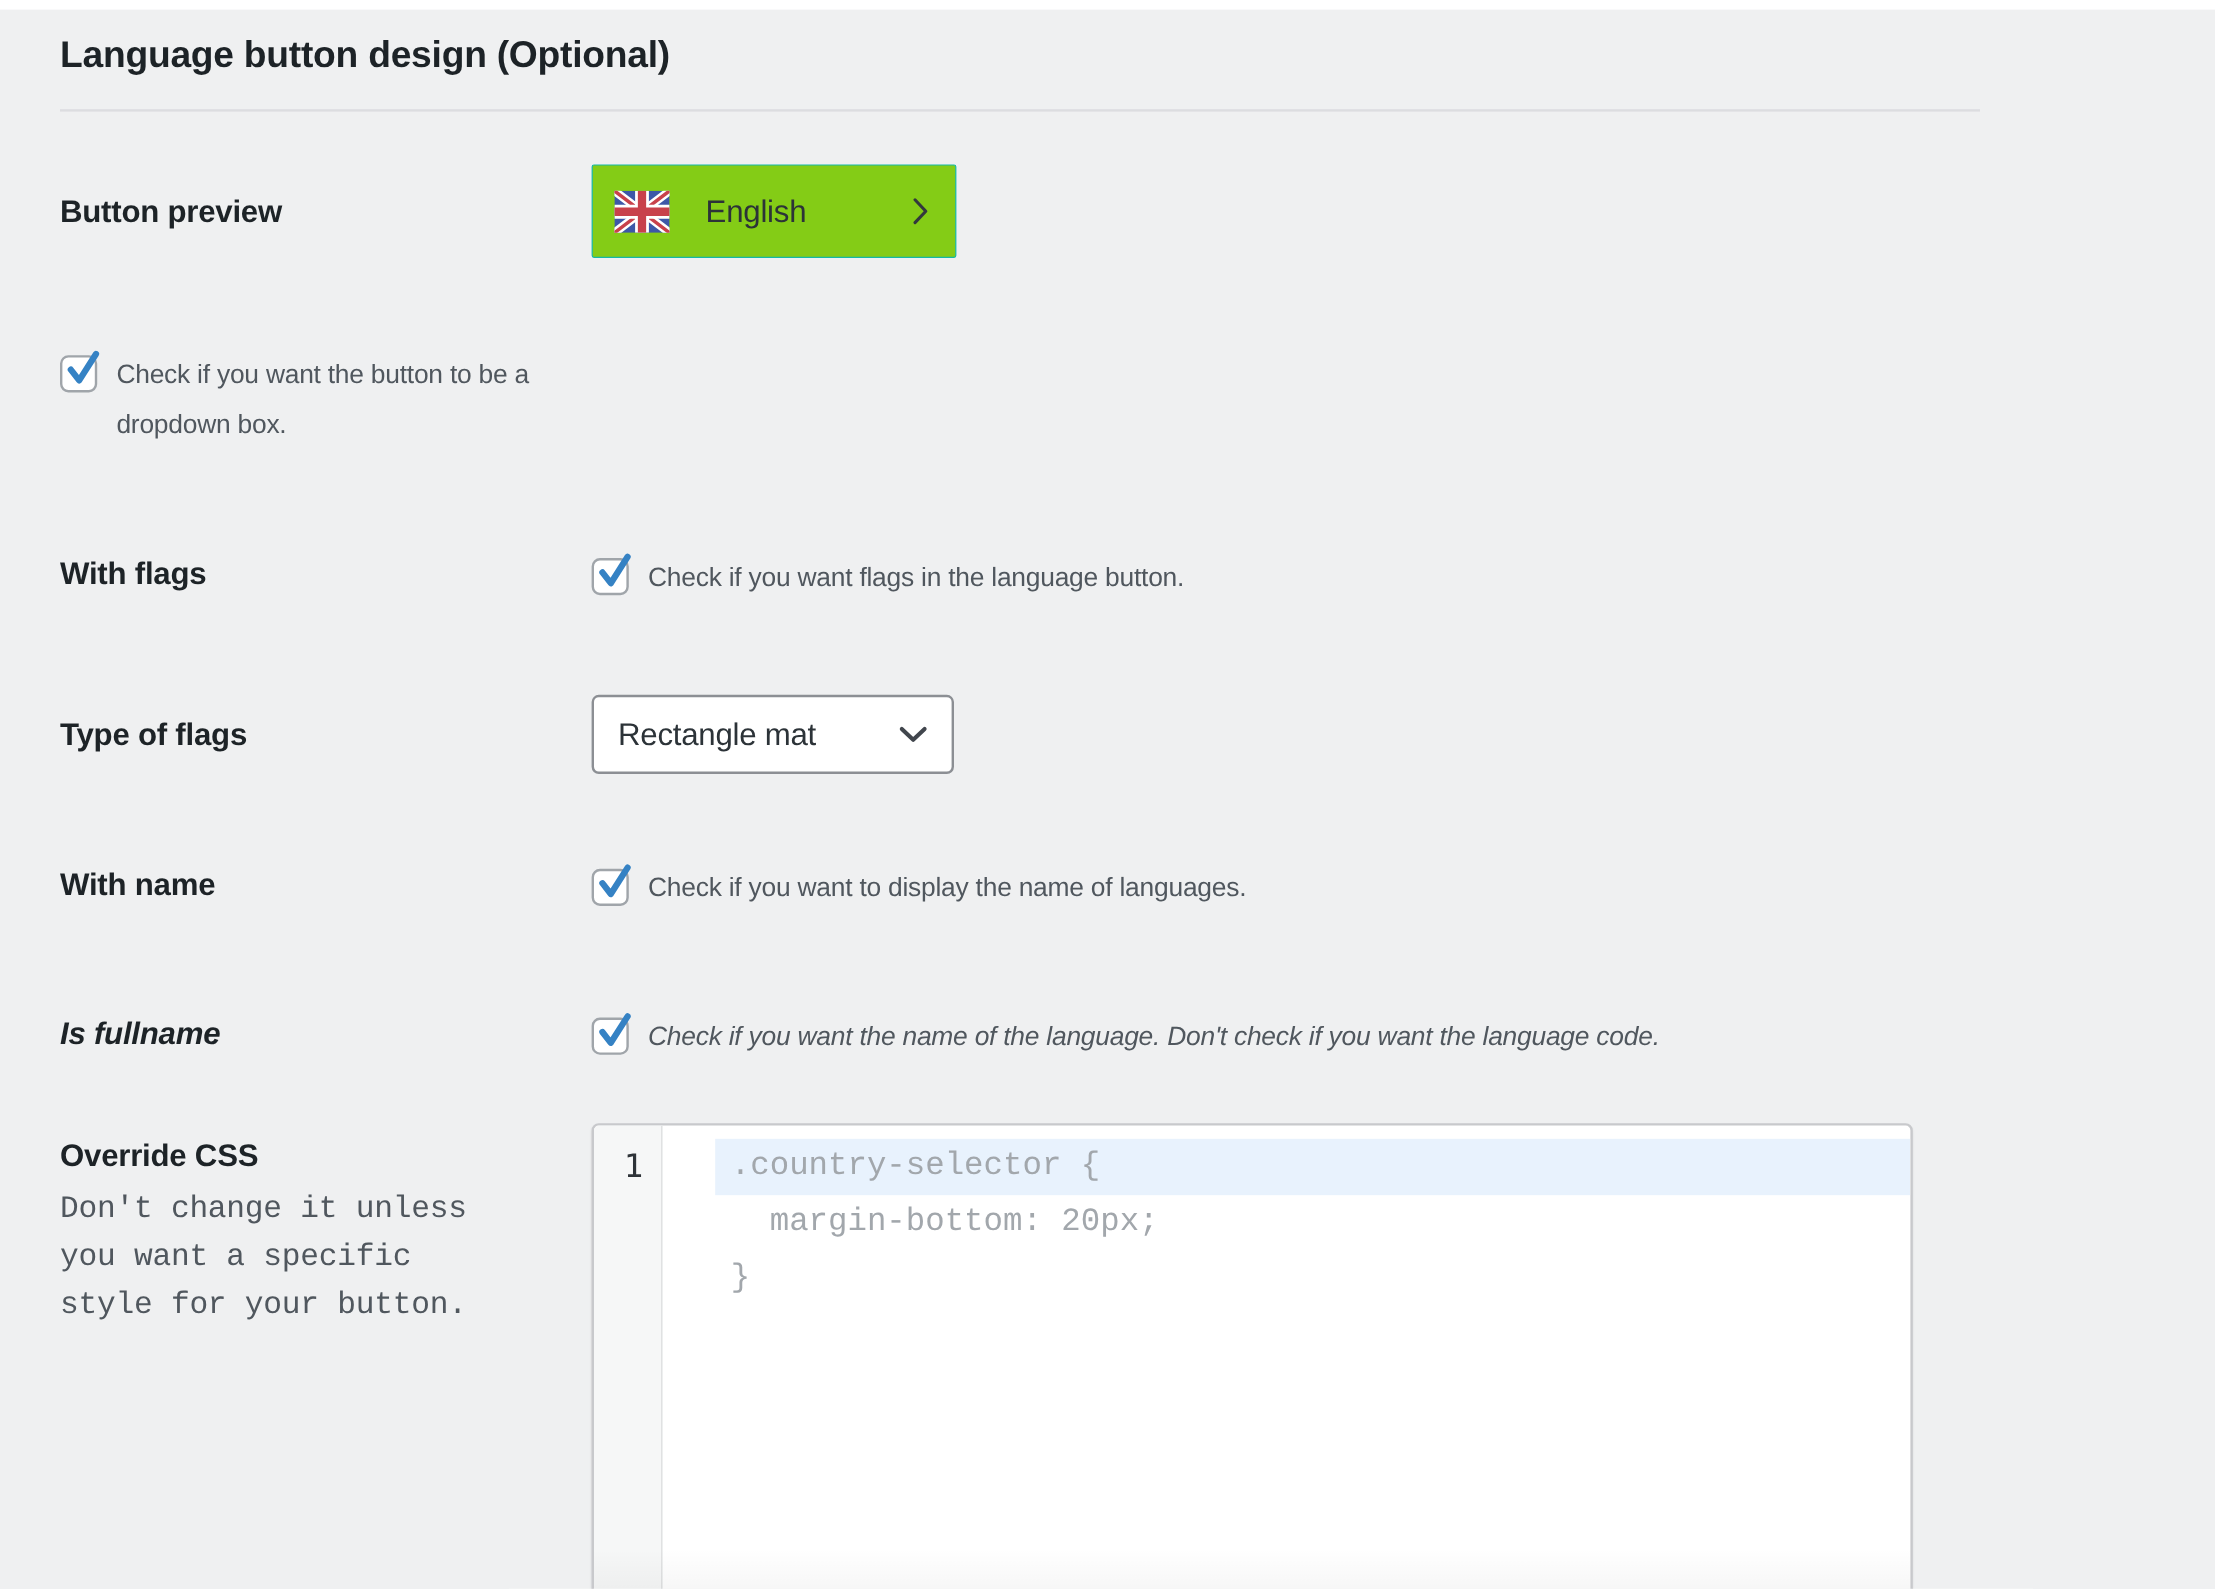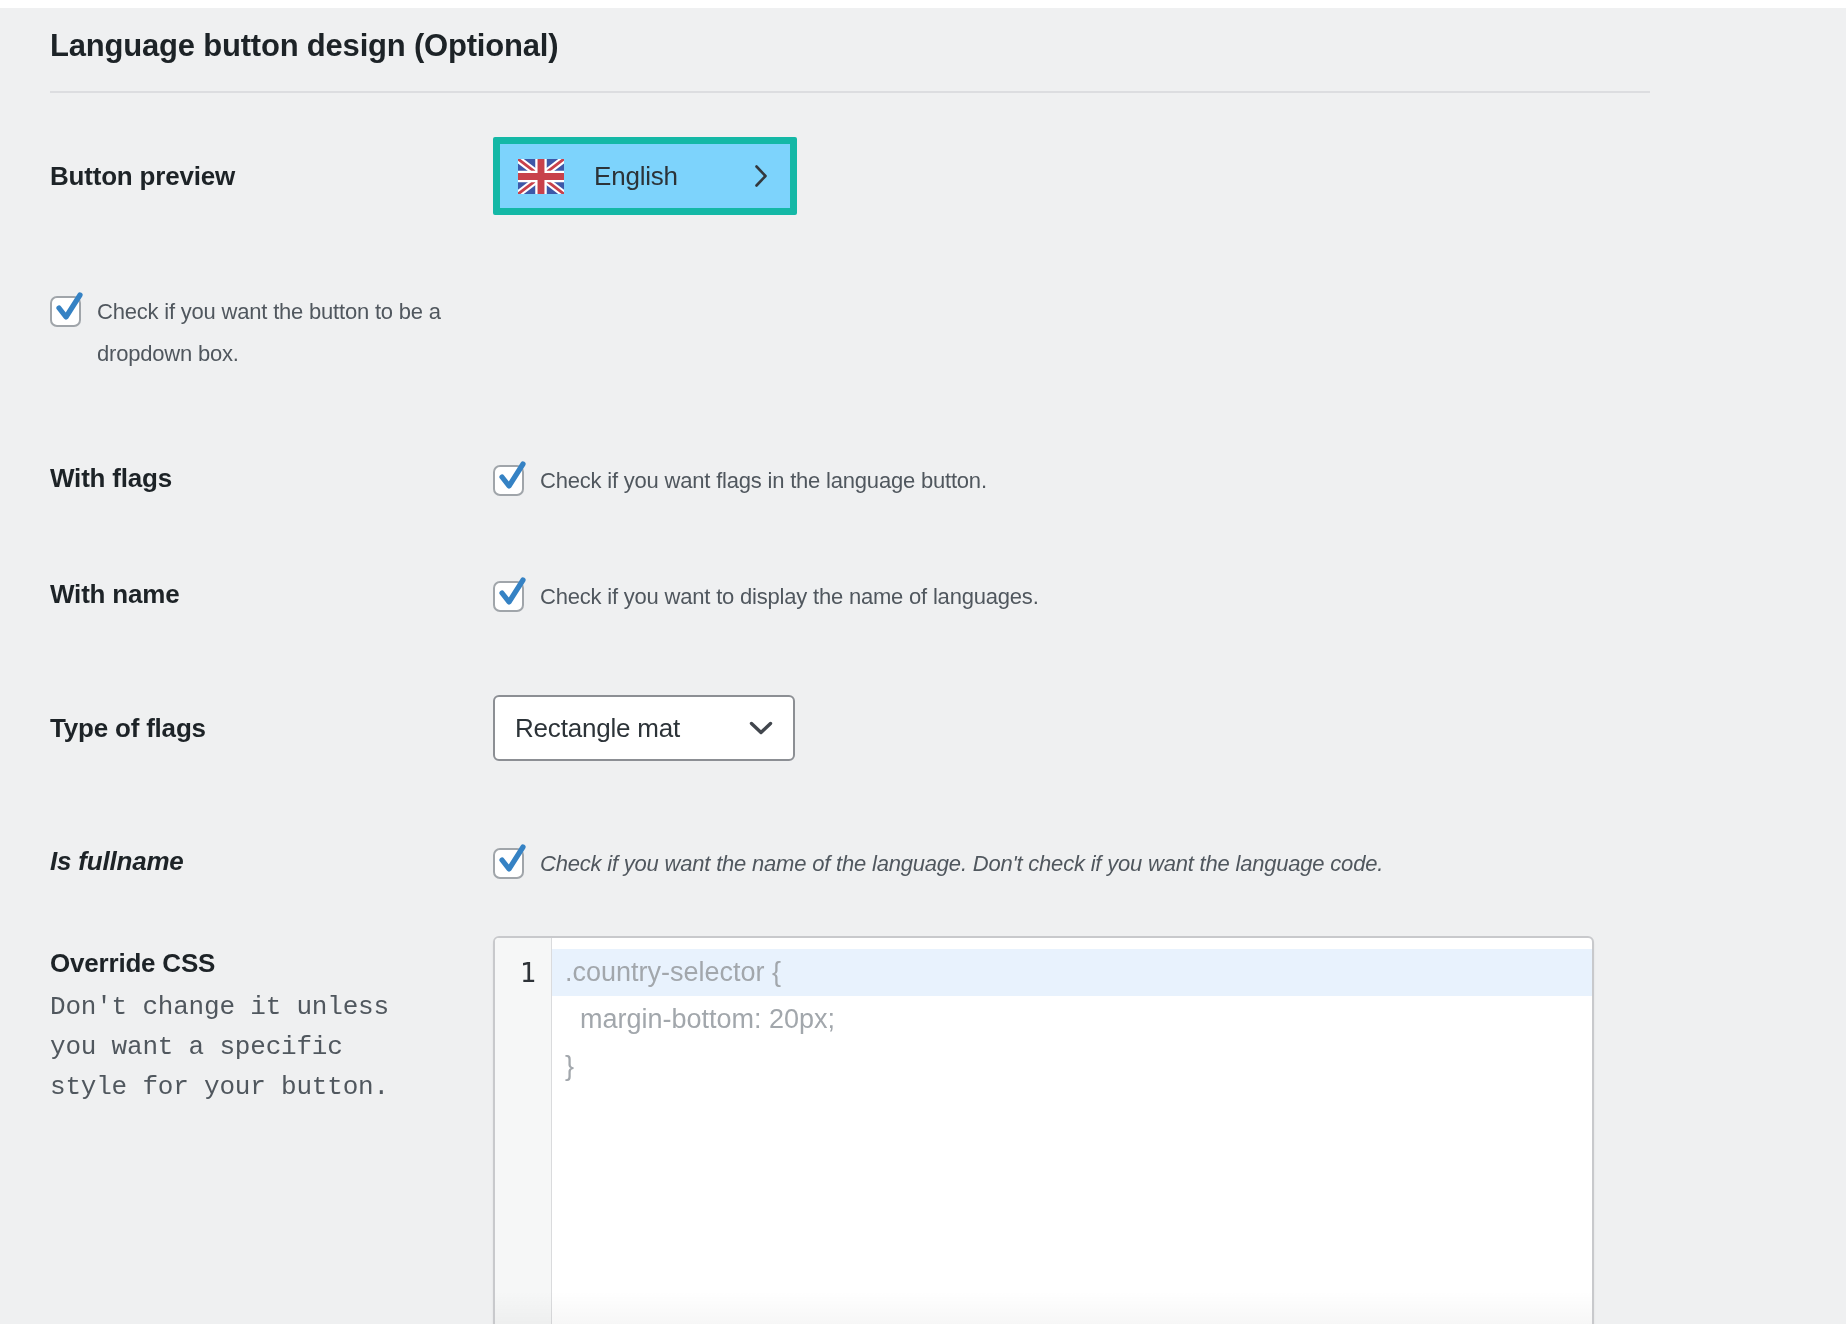--- a/index.html
+++ b/index.html
@@ -26,21 +26,21 @@
   .mt-flags    { margin-top:88px; }
   .mt-type     { margin-top:77px; }
   .mt-name     { margin-top:77px; }
   .mt-fullname { margin-top:85px;font-style:italic; }
   .mt-override { margin-top:51px; }
 
   
   .lang-btn {
     display:flex; align-items:center;
     width:304px; height:78px;
-    background:#7dd3fc; border:7px solid #14b8a6; border-radius:2px;
+    background:#84cc16; border:1px solid #14b8a6; border-radius:2px;
     padding:0 22px 0 18px; cursor:pointer;
     font-family:inherit;
   }
   .flag { width:46px; height:35px; display:inline-flex; }
   .flag svg { width:100%; height:100%; display:block; }
   .f-bg { fill:var(--flag-navy,#3d58a8); }
   .f-dw { stroke:#fff; stroke-width:7.2; fill:none; }
   .f-dr { stroke:var(--flag-red,#c8414b); stroke-width:3; fill:none; }
   .f-cw { stroke:#fff; stroke-width:12; fill:none; }
   .f-cr { stroke:var(--flag-red,#c8414b); stroke-width:7.2; fill:none; }
@@ -96,21 +96,21 @@
     flex:0 0 57px; background:#f6f7f7; border-right:1px solid #dadbdd;
     padding:11px 15px 0 0; text-align:right;
     font-family:"DejaVu Sans Mono", monospace; font-size:27px; line-height:47px; color:#2e3338;
     letter-spacing:0;
   }
   .codearea {
     flex:1; padding-top:11px; overflow:hidden;
     font-family:"DejaVu Sans Mono", monospace; font-size:27px; line-height:47px;
     color:#a2a7ac; letter-spacing:0;
   }
-  .code-line { white-space:pre; padding-left:13px; font-family:Liberation Sans, sans-serif; }
+  .code-line { white-space:pre; padding-left:13px; font-family:Liberation Mono, monospace;margin-left:44px; }
   .code-line.active { background:var(--active-line-bg,#e8f2fd); }
   .editor::after {
     content:""; position:absolute; left:0; right:0; bottom:0; height:42px;
     background:linear-gradient(to bottom, rgba(0,0,0,0) 0%, rgba(0,0,0,0.045) 100%);
     pointer-events:none;
   }
 </style>
 </head>
 <body>
 
@@ -160,46 +160,46 @@
     <div class="ctl check-row">
       <span class="checkbox" role="checkbox" aria-checked="true">
         <svg class="check" viewBox="0 0 30 32">
             <path d="M5 17 L12 26 L26 4"></path>
           </svg>
       </span>
       <span class="desc">Check if you want flags in the language button.</span>
     </div>
   </div>
 
-  <div class="row top mt-name">
-    <div class="lbl">With name</div>
-    <div class="ctl check-row">
-      <span class="checkbox" role="checkbox" aria-checked="true">
-        <svg class="check" viewBox="0 0 30 32">
-            <path d="M5 17 L12 26 L26 4"></path>
-          </svg>
-      </span>
-      <span class="desc">Check if you want to display the name of languages.</span>
-    </div>
-  </div>
-
   <div class="row mt-type">
     <div class="lbl">Type of flags</div>
     <div class="ctl">
       <div class="select" role="listbox">
         <span class="sel-val">Rectangle mat</span>
         <span class="chev-d">
           <svg viewBox="0 0 24 14">
               <path d="M2.5 2.5 L12 11.5 L21.5 2.5"></path>
             </svg>
         </span>
       </div>
     </div>
   </div>
 
+  <div class="row top mt-name">
+    <div class="lbl">With name</div>
+    <div class="ctl check-row">
+      <span class="checkbox" role="checkbox" aria-checked="true">
+        <svg class="check" viewBox="0 0 30 32">
+            <path d="M5 17 L12 26 L26 4"></path>
+          </svg>
+      </span>
+      <span class="desc">Check if you want to display the name of languages.</span>
+    </div>
+  </div>
+
   <div class="row top mt-fullname">
     <div class="lbl">Is fullname</div>
     <div class="ctl check-row">
       <span class="checkbox" role="checkbox" aria-checked="true">
         <svg class="check" viewBox="0 0 30 32">
             <path d="M5 17 L12 26 L26 4"></path>
           </svg>
       </span>
       <span class="desc wrap">Check if you want the name of the language. Don't check if you want the language code.</span>
     </div>

